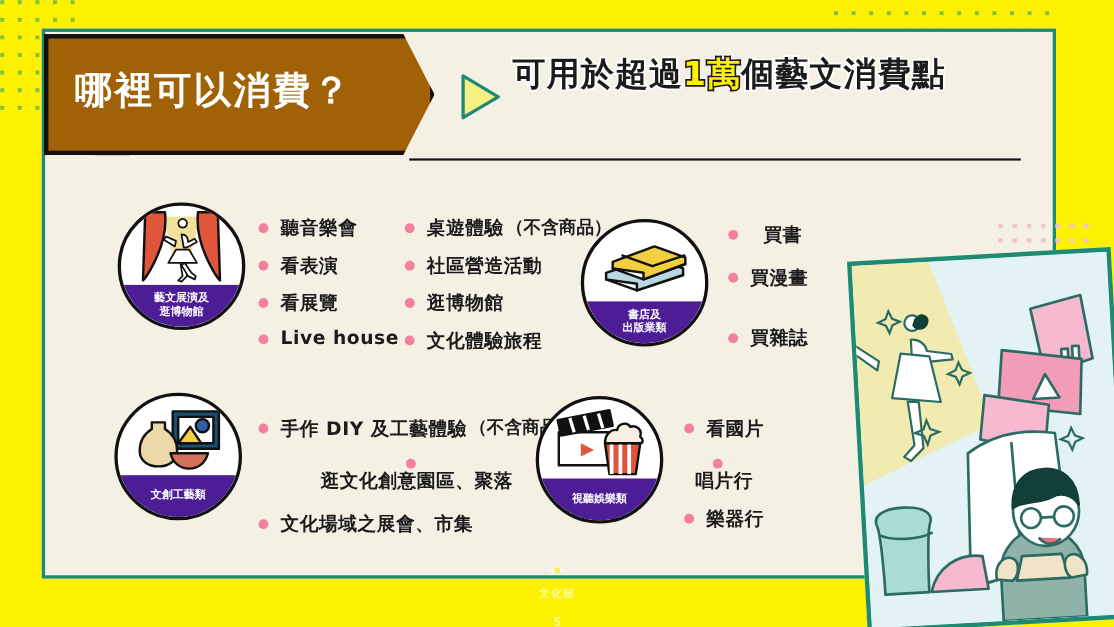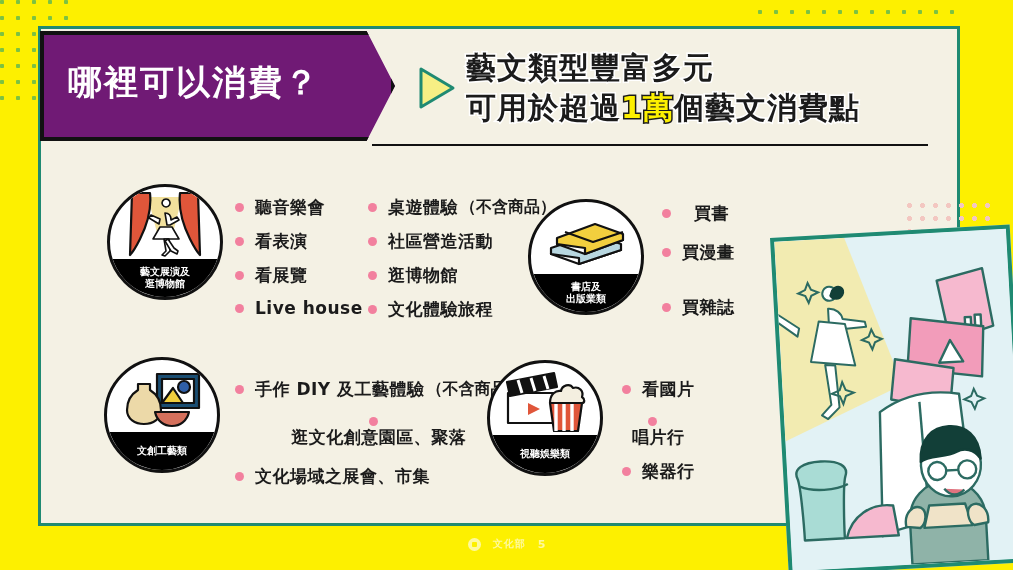--- a/index.html
+++ b/index.html
@@ -32,21 +32,21 @@
   }
   .card-pinkdots{
     position:absolute;left:862px;top:170px;width:92px;height:78px;
     background-image:radial-gradient(#f3c7c1 2.4px, transparent 2.5px);
     background-size:13px 13px;
   }
 
   
   .bubble{
     position:absolute;left:40px;top:31px;width:355px;height:110px;
-    background:#701a75;
+    background:#a16207;
     border:4px solid #111;
     box-sizing:border-box;
     clip-path:polygon(0 0,92% 0,100% 50%,92% 100%,30% 100%,22% 100%,18% 130%,13% 100%,0 100%);
     display:flex;align-items:center;
   }
   .bubble-text{
     color:#fff;font-weight:700;font-size:34px;letter-spacing:2px;
     padding-left:24px;margin-top:-6px;white-space:nowrap;
   }
   .bubble-shadow{
@@ -66,21 +66,21 @@
   .heading .hl{color:#fdf000;-webkit-text-stroke:3px #1b1b1b;paint-order:stroke fill;}
   .rule{position:absolute;left:372px;top:144px;width:556px;height:2px;background:#111;}
 
   
   .cat{position:absolute;}
   .circle{
     position:absolute;width:110px;height:110px;border-radius:50%;
     border:3px solid #111;background:#fff;overflow:hidden;
   }
   .circle .band{
-    position:absolute;left:0;right:0;bottom:0;height:38px;background:#000000;
+    position:absolute;left:0;right:0;bottom:0;height:38px;background:#4c1d95;
     display:flex;align-items:center;justify-content:center;
   }
   .circle .band span{
     color:#fff;font-weight:700;font-size:10px;line-height:1.25;text-align:center;
   }
   .circle .art{position:absolute;left:0;top:0;width:110px;height:76px;}
 
   .bullets{position:absolute;}
   .bullet{display:flex;align-items:center;margin-bottom:11px;white-space:nowrap;}
   .bullet .dot{
@@ -95,20 +95,21 @@
     position:absolute;left:770px;top:238px;width:232px;height:330px;
     transform:rotate(-3.2deg);transform-origin:top left;
     border:4px solid #1f8a72;background:#e2f2f5;overflow:hidden;
   }
 
   
   .footer{
     position:absolute;left:0;top:532px;width:1013px;height:24px;
     display:flex;align-items:center;justify-content:center;gap:12px;
     opacity:.62;
+    flex-direction:column;
   }
   .footer .logo-mark{
     width:13px;height:13px;border-radius:50%;background:#fff;
     display:flex;align-items:center;justify-content:center;
   }
   .footer .logo-mark i{display:block;width:5px;height:5px;background:#fdf000;border-radius:1px;}
   .footer .logo-text{font-size:10px;font-weight:700;color:#fff;letter-spacing:1px;}
   .footer .page{font-size:11px;font-weight:700;color:#fff;}
 </style>
 </head>
@@ -127,21 +128,20 @@
   <div class="bubble-shadow"></div>
   <div class="bubble">
     <div class="bubble-text">哪裡可以消費？</div>
   </div>
 
   <svg class="play-tri" viewBox="0 0 52 52">
     <path d="M12 7 L44 26 L12 45 Z" fill="#f7ef84" stroke="#1f8a72" stroke-width="3" stroke-linejoin="round"></path>
   </svg>
 
   <div class="heading">
-    <div class="line">藝文類型豐富多元</div>
     <div class="line"><span>可用於超過</span><span class="hl">1萬</span><span>個藝文消費點</span></div>
   </div>
   <div class="rule"></div>
 
   <div class="cat">
     <div class="circle" style="left:107px;top:184px;">
       <svg class="art" viewBox="0 0 110 76">
         <rect x="24" y="8" width="62" height="62" fill="#fff"></rect>
         <path d="M38 10 L72 10 L62 50 L48 50 Z" fill="#f0dc8c" opacity=".85"></path>
         <path d="M22 6 h18 c2 18 -4 34 -10 46 c-4 8 -8 14 -10 16 Z" fill="#e0563a" stroke="#111" stroke-width="2.2" stroke-linejoin="round"></path>

